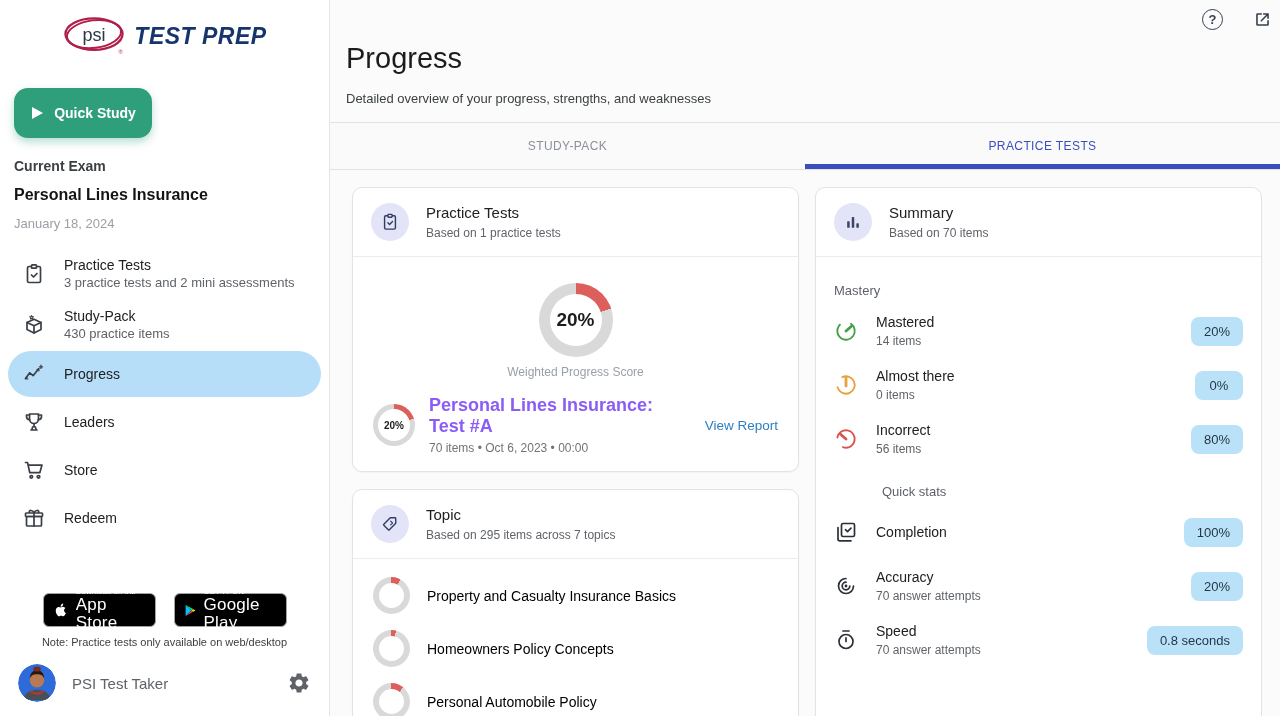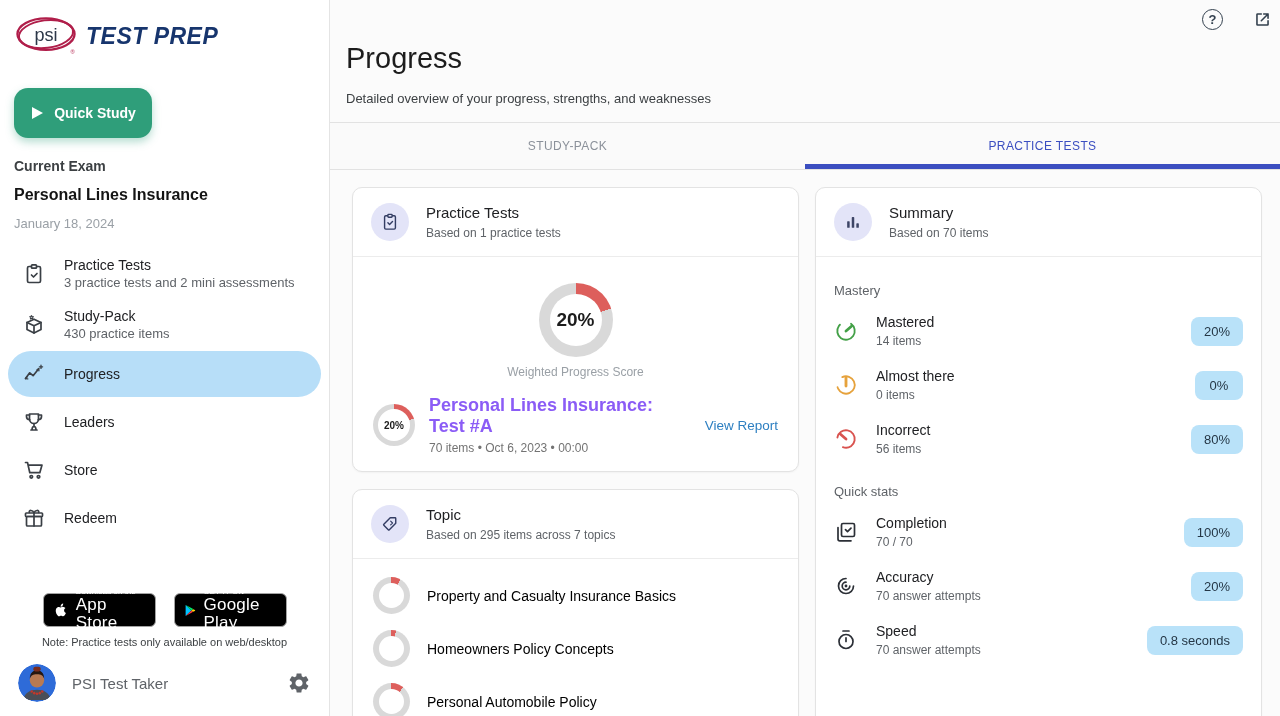--- a/index.html
+++ b/index.html
@@ -3,21 +3,21 @@
 <meta charset="utf-8">
 <style>
   * { margin:0; padding:0; box-sizing:border-box; }
   html,body { width:1280px; height:716px; overflow:hidden; background:#fff;
     font-family:"Liberation Sans","DejaVu Sans",sans-serif; color:#202124; }
   .app { display:flex; width:1280px; height:716px; }
 
   
   .sidebar { width:330px; min-width:330px; height:716px; background:#fff;
     border-right:1px solid #e4e4e4; display:flex; flex-direction:column; padding:14px 0 0 0; }
-  .logo-row { display:flex; align-items:center; gap:8px; padding:0 14px; height:44px; }
+  .logo-row { display:flex; align-items:center; gap:8px; padding:0 30px; height:44px;justify-content:center; }
   .logo-ovals { position:relative; width:64px; height:40px; }
   .brand-name { font-size:23px; font-weight:800; font-style:italic; color:#17356d; letter-spacing:.5px; }
   .quick-study { margin:30px 14px 0 14px; width:138px; height:50px; border:none; cursor:pointer;
     background:#2f9e7a; color:#fff; border-radius:14px; display:flex; align-items:center; justify-content:center;
     gap:10px; font-size:14px; font-weight:700; box-shadow:0 4px 8px rgba(47,158,122,.35); font-family:inherit; }
   .exam-block { padding:0 14px; margin-top:20px; }
   .exam-label { font-size:14px; font-weight:600; color:#3c4043; }
   .exam-name { font-size:16px; font-weight:700; color:#141414; margin-top:12px; }
   .exam-date { font-size:13px; color:#9aa0a6; margin-top:12px; }
 
@@ -394,31 +394,30 @@
                 <path d="M11 11L5.7 6.4" stroke-width="2.6"></path>
               </g>
             </svg>
             <div class="stat-texts">
               <div class="stat-label">Incorrect</div>
               <div class="stat-sub">56 items</div>
             </div>
             <span class="badge-pill">80%</span>
           </div>
 
-          <div class="section-label" style="margin-top:18px;">Quick stats</div>
+          <div class="section-label" style="margin-top:18px;margin-left:48px;">Quick stats</div>
 
           <div class="stat-row">
             <svg class="stat-ic ic" viewBox="0 0 24 24">
               <rect x="7.5" y="3.5" width="13" height="13" rx="1.5"></rect>
               <path d="M11.5 9.7l2 2 3.5-3.5"></path>
               <path d="M4 7.5V19c0 1 .8 1.8 1.8 1.8H17"></path>
             </svg>
             <div class="stat-texts">
               <div class="stat-label">Completion</div>
-              <div class="stat-sub">70 / 70</div>
             </div>
             <span class="badge-pill">100%</span>
           </div>
 
           <div class="stat-row">
             <svg class="stat-ic ic" viewBox="0 0 24 24">
               <path d="M12 4.5a7.5 7.5 0 1 0 7.5 7.5"></path>
               <path d="M12 8.2a3.8 3.8 0 1 0 3.8 3.8"></path>
               <circle cx="12" cy="12" r="1.4" fill="currentColor" stroke="none"></circle>
             </svg>

